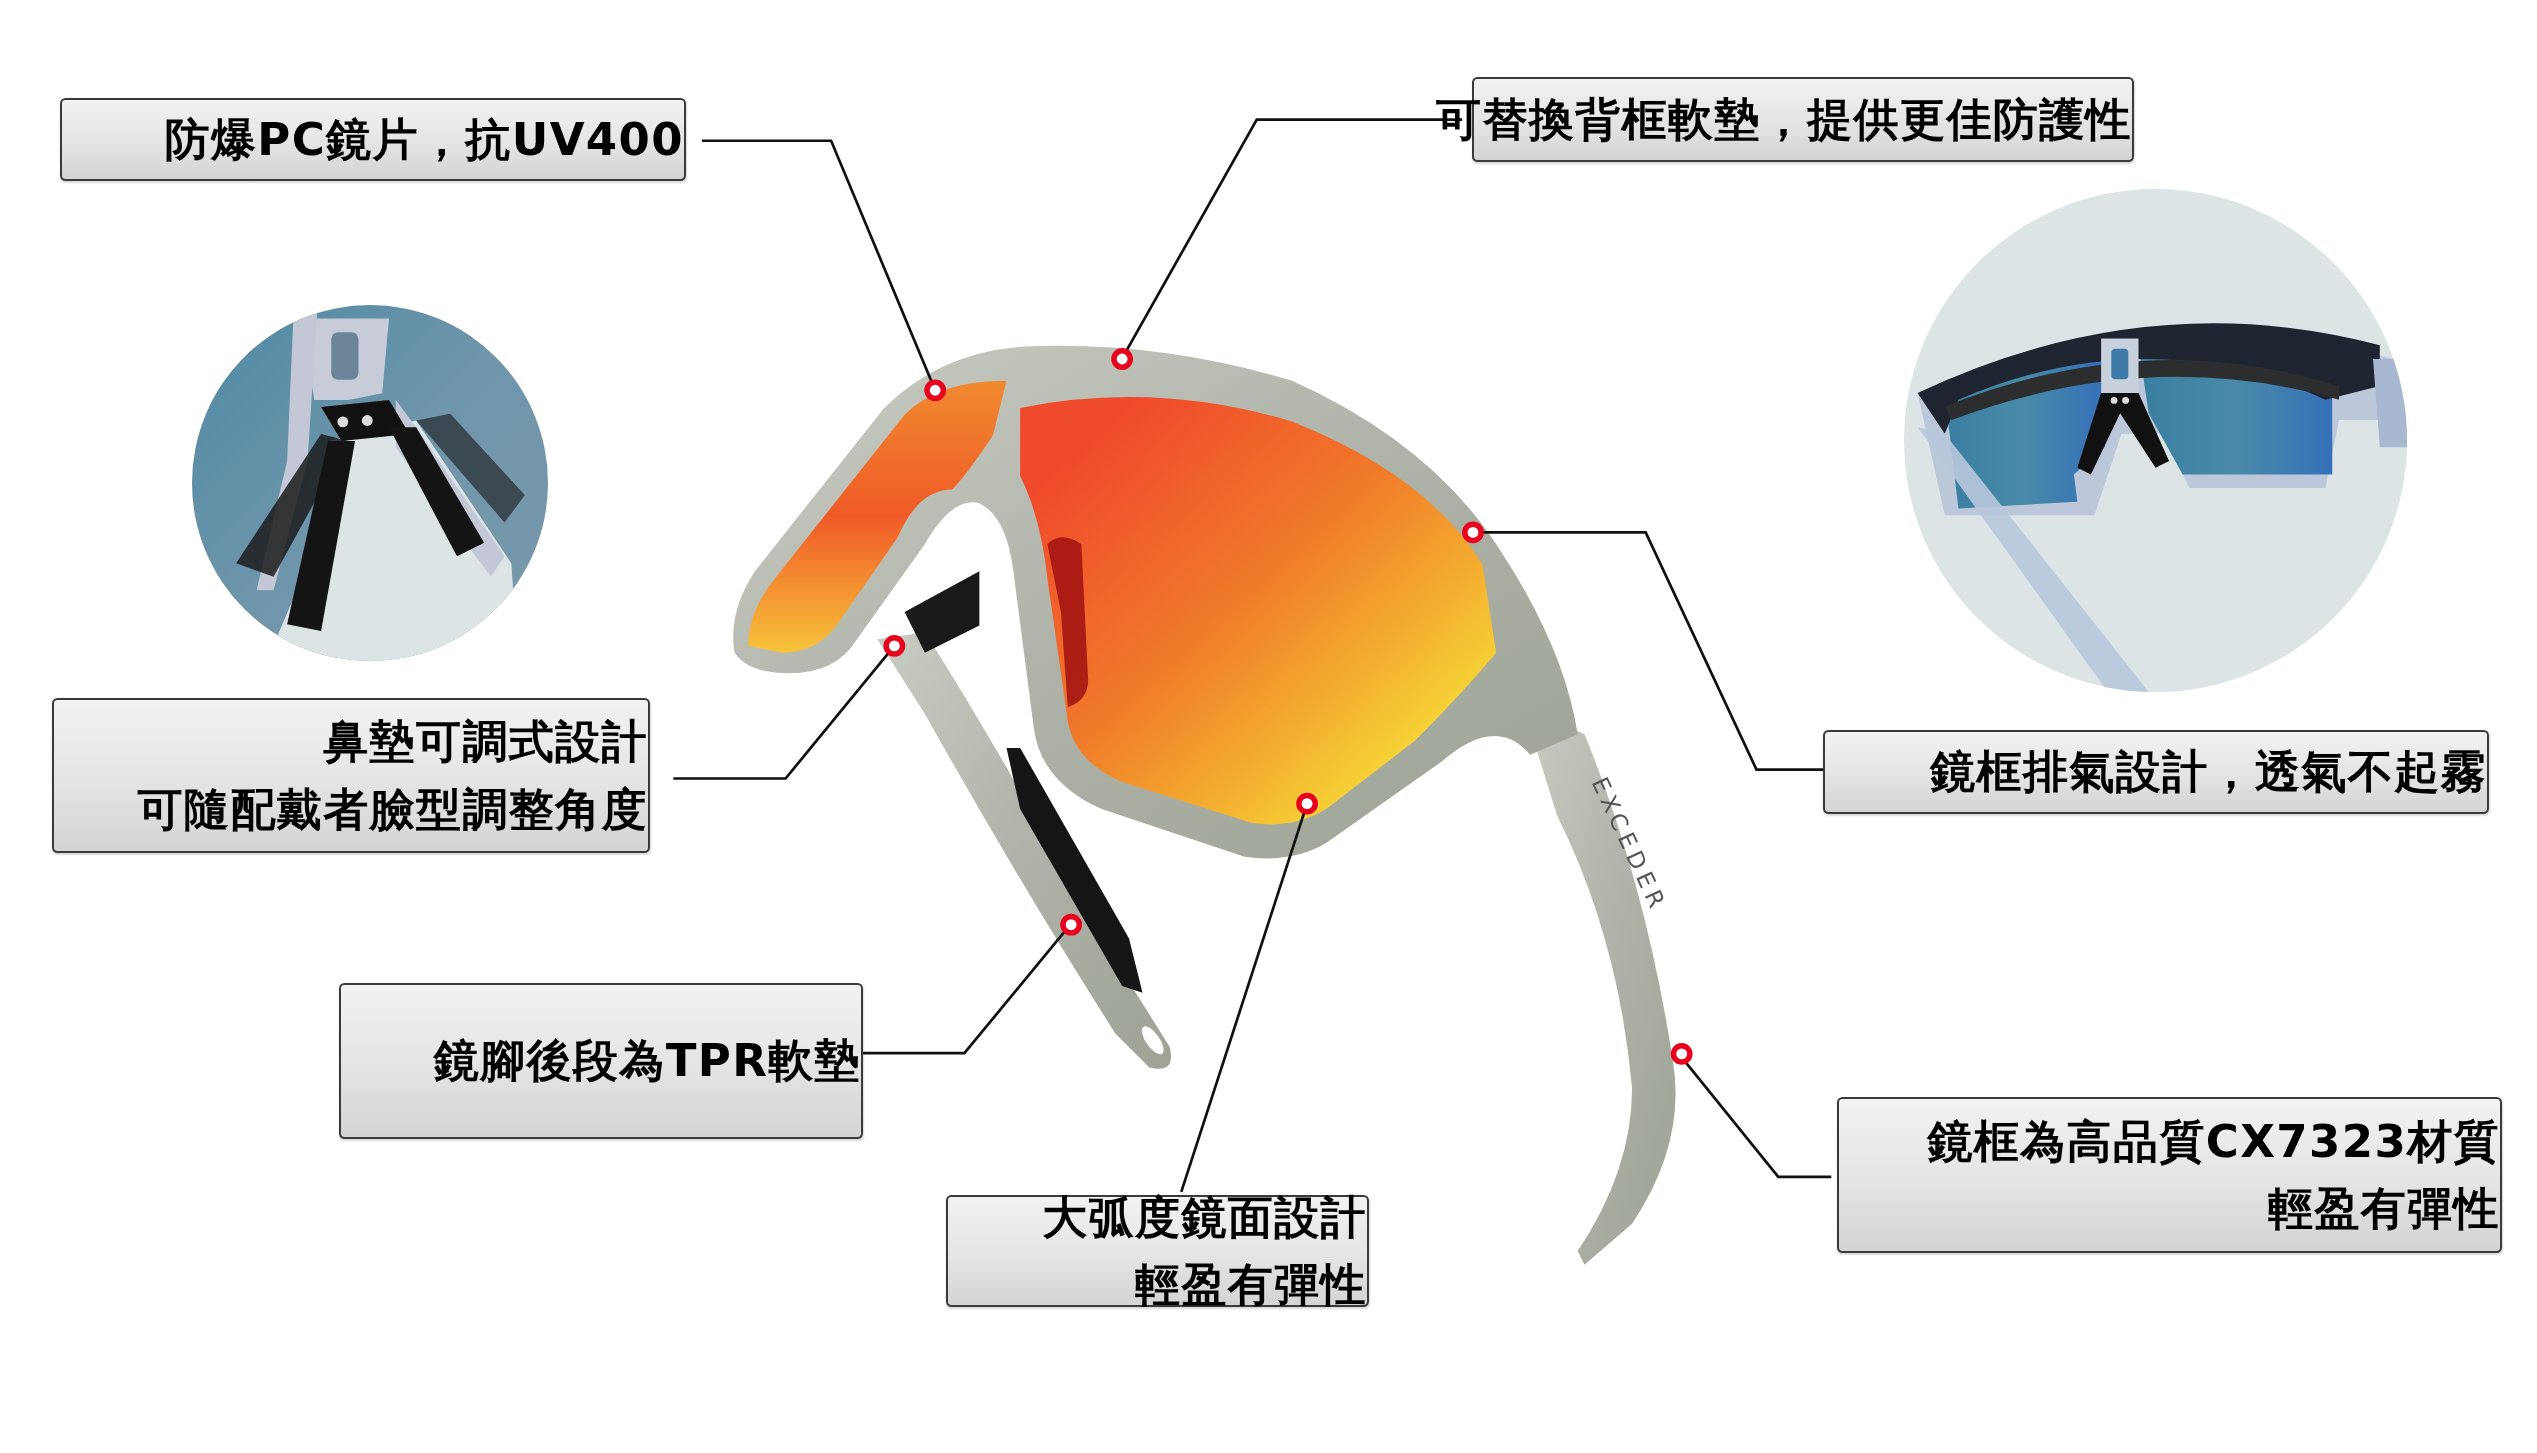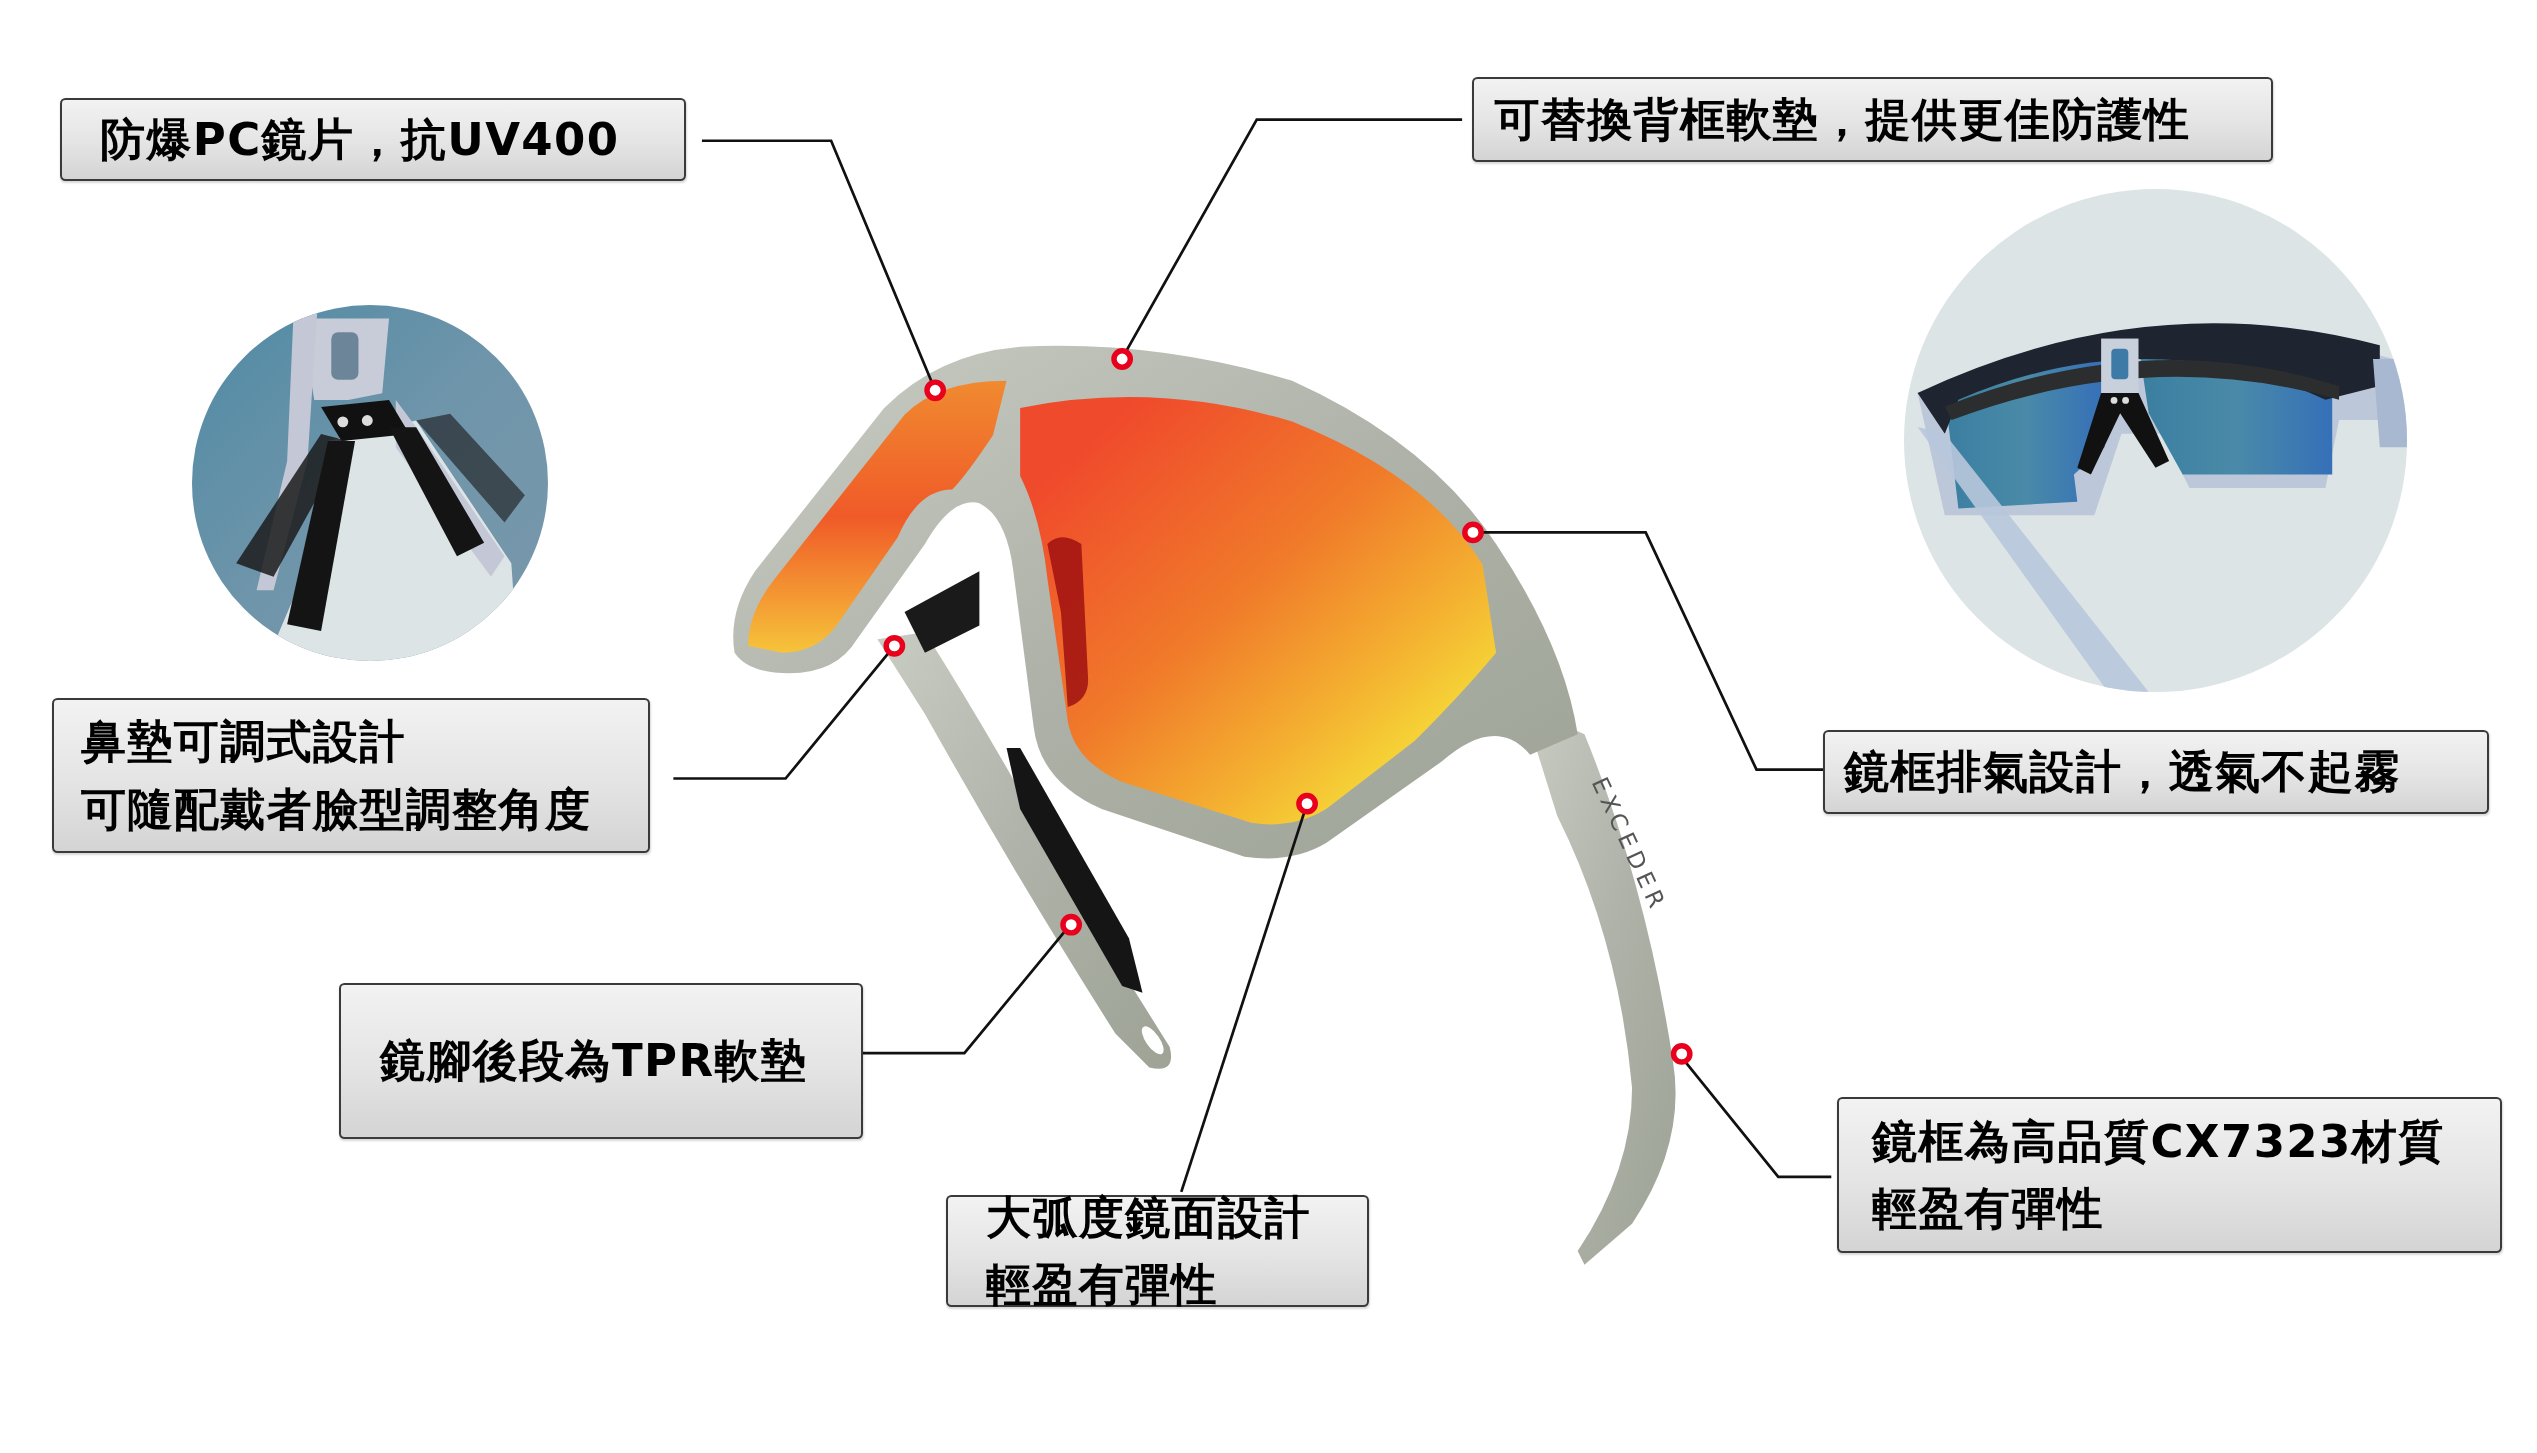--- a/index.html
+++ b/index.html
@@ -23,20 +23,21 @@
       color: #000;
       font-weight: bold;
       font-size: 45px;
       line-height: 1.5;
       letter-spacing: 1.4px;
       white-space: nowrap;
       display: flex;
       flex-direction: column;
       justify-content: center;
       box-shadow: 0.7px 1.4px 2px rgba(0,0,0,0.15);
+      align-items: flex-end;
     }
     .callout .line { display: block; }
     .layer { position: absolute; left: 0; top: 0; }
     .inset {
       position: absolute;
       border-radius: 50%;
       overflow: hidden;
     }
   </style>
 </head>
@@ -173,21 +174,21 @@
     <circle cx="1922" cy="1182" r="12"></circle>
     <circle cx="1575" cy="1360" r="12"></circle>
     <circle cx="2473" cy="1550" r="12"></circle>
   </g>
 </svg>
 
 <div class="callout" style="left:60px; top:98px; width:626px; height:83px; padding-left:38px;">
   <span class="line">防爆PC鏡片，抗UV400</span>
 </div>
 
-<div class="callout" style="left:1472px; top:77px; width:801px; height:85px; padding-left:20.4px;">
+<div class="callout" style="left:1472px; top:77px; width:662px; height:85px; padding-left:20.4px;">
   <span class="line">可替換背框軟墊，提供更佳防護性</span>
 </div>
 
 <div class="callout" style="left:52px; top:698px; width:598px; height:155px; padding-left:27px;">
   <span class="line">鼻墊可調式設計</span>
   <span class="line">可隨配戴者臉型調整角度</span>
 </div>
 
 <div class="callout" style="left:1823px; top:730px; width:666px; height:84px; padding-left:19px;">
   <span class="line">鏡框排氣設計，透氣不起霧</span>

